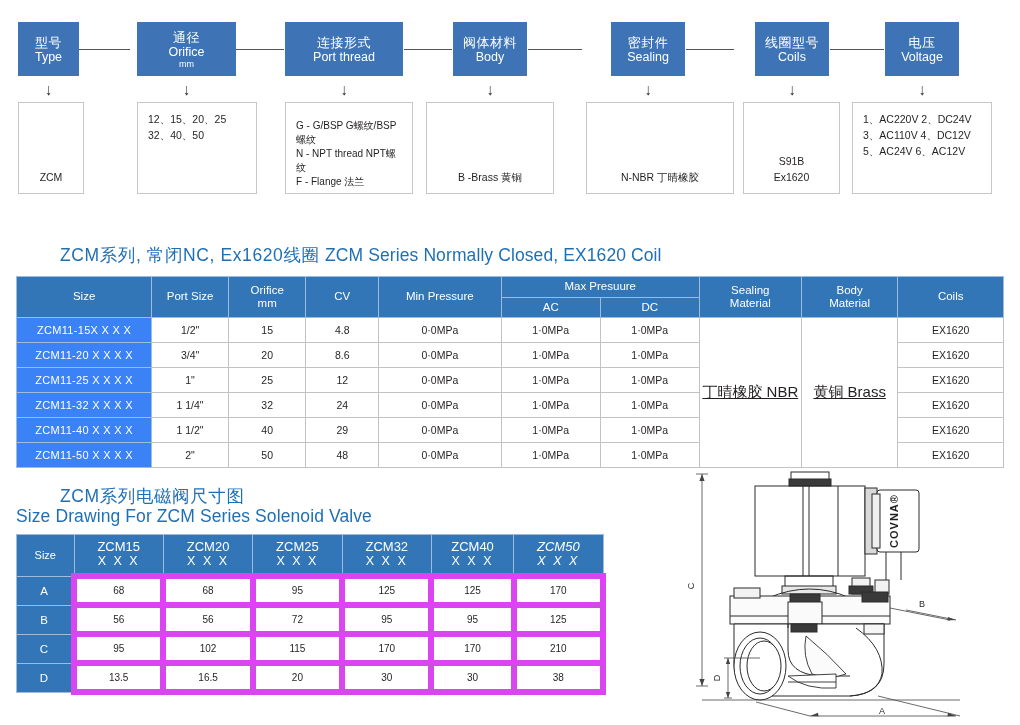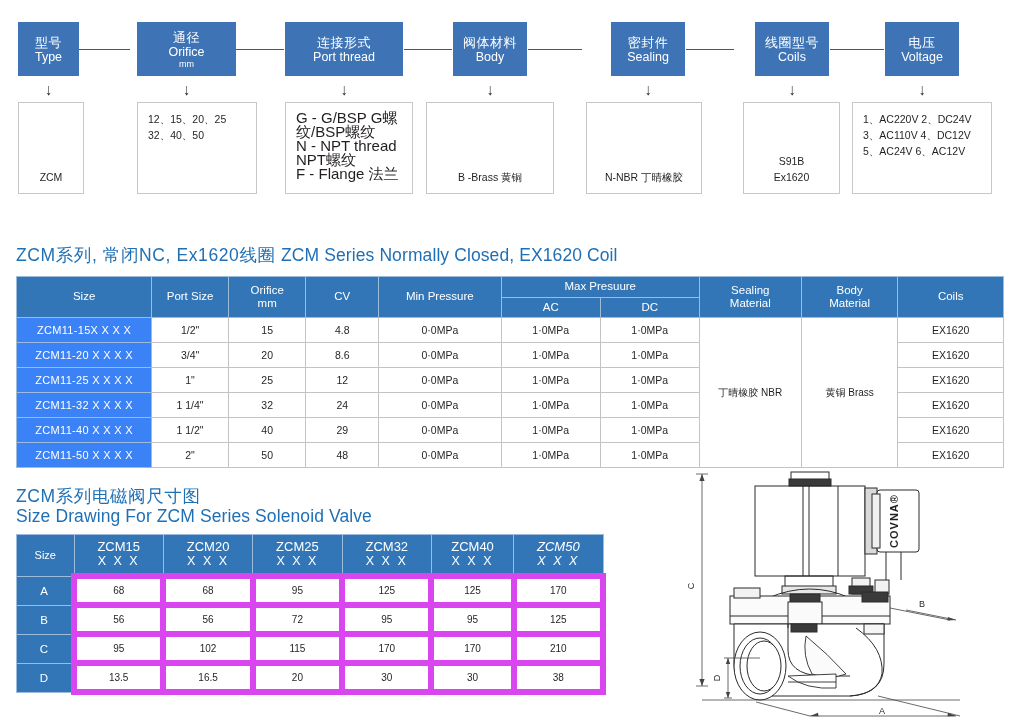--- a/index.html
+++ b/index.html
@@ -29,55 +29,55 @@
     font-size:13px;color:#222;line-height:1;
   }
   .flow-arrow span{display:block;transform:scaleY(1.25);}
   .flow-body{
     border:1px solid #c8c8c8;background:#fff;
     box-sizing:border-box;height:92px;
     padding:8px 10px;
   }
   .fb-center{display:flex;align-items:flex-end;justify-content:center;}
   .fb-txt{font-size:10.5px;line-height:16px;color:#231f20;white-space:pre-line;}
-  .fb-txt.small{font-size:15px;line-height:14px;}
+  .fb-txt.small{font-size:10px;line-height:14px;margin-top:8px;}
   .connector{
     position:absolute;height:1px;background:#555;top:49px;
   }
 
   
   .sec-title{
     position:absolute;
     color:#1F6FB5;
     font-size:17.5px;
     letter-spacing:.1px;
     white-space:nowrap;
   }
-  .sec-title .cn{letter-spacing:.6px;}
+  .sec-title .cn{letter-spacing:.6px;margin-left:44px;}
 
   
   table{border-collapse:collapse;}
   .spec-tbl{position:absolute;left:16px;top:276px;width:988px;}
   .spec-tbl th{
     background:#3276B8;color:#fff;font-weight:normal;
     font-size:11.5px;line-height:13.5px;
     border:1px solid #9dbcdc;
     padding:3px 2px;text-align:center;
   }
   .spec-tbl td{
     border:1px solid #c3c3c3;
     font-size:10.5px;text-align:center;
     height:22px;padding:1px 2px;color:#231f20;
   }
   .spec-tbl td.rowlab{
     background:#3b82f6;color:#fff;
     border:1px solid #9dbcdc;
     font-size:11px;letter-spacing:.3px;
   }
-  .spec-tbl td.merged{font-size:10px;}
+  .spec-tbl td.merged{font-size:15px;text-decoration:underline;}
 
   .dim-tbl{position:absolute;left:16px;top:534px;width:590px;}
   .dim-tbl th{
     background:#3276B8;color:#fff;font-weight:normal;
     border:1px solid #9dbcdc;
     padding:4px 2px;text-align:center;
     font-size:13px;line-height:15px;
   }
   .dim-tbl th.sz{font-size:11px;}
   .dim-tbl th .xs{font-size:12.5px;letter-spacing:2px;display:block;}
@@ -165,21 +165,21 @@
   </div>
 
   <div class="flow-col" style="left:611px;width:74px;">
     <div class="flow-head">
       <div class="fh-cn">密封件</div>
       <div class="fh-en">Sealing</div>
     </div>
     <div class="flow-arrow">
         <span>↓</span>
       </div>
-    <div class="flow-body fb-center" style="width:116px;margin-left:-25px;">
+    <div class="flow-body fb-center" style="width:148px;margin-left:-25px;">
       <div class="fb-txt">N-NBR 丁晴橡胶</div>
     </div>
   </div>
 
   <div class="flow-col" style="left:755px;width:74px;">
     <div class="flow-head">
       <div class="fh-cn">线圈型号</div>
       <div class="fh-en">Coils</div>
     </div>
     <div class="flow-arrow">

